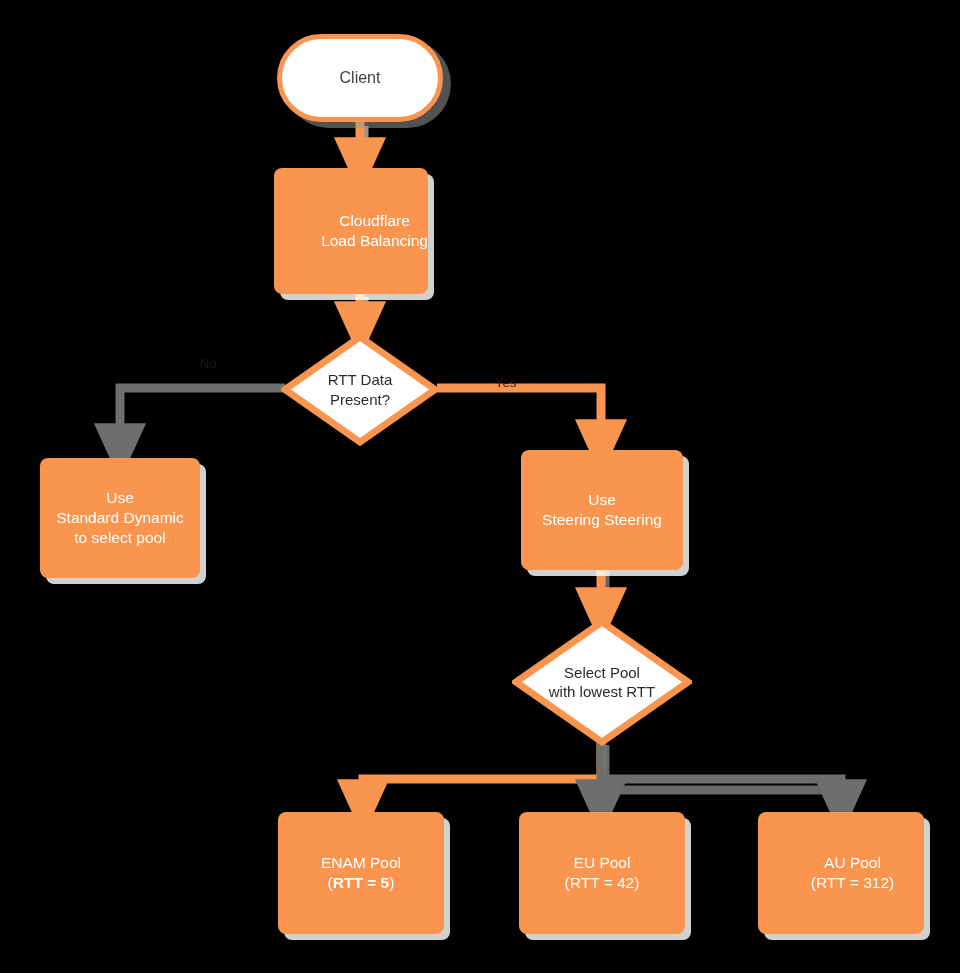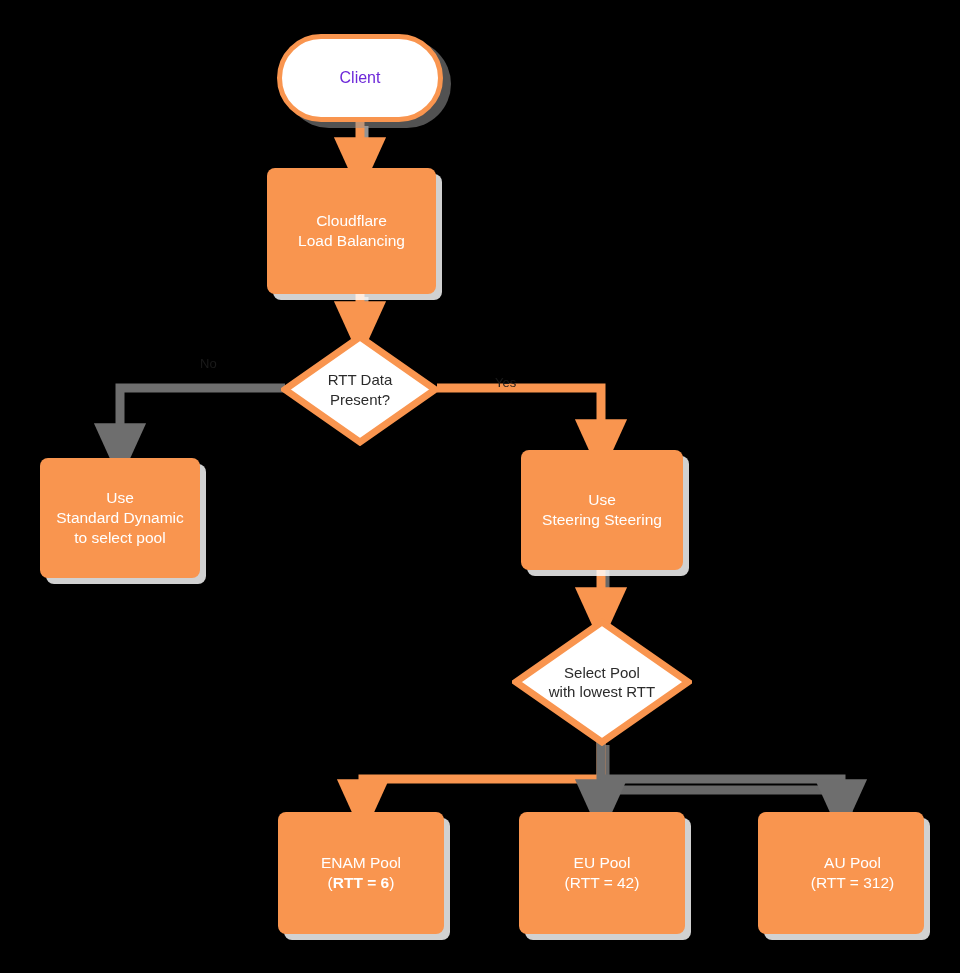--- a/index.html
+++ b/index.html
@@ -39,21 +39,21 @@
     color: #FFFFFF;
     font-size: 15.5px;
     box-shadow: 6px 6px 0 0 rgba(255,255,255,0.82);
     z-index: 4;
   }
   
   .terminal {
     background: #FFFFFF;
     border: 5px solid #F9954F;
     border-radius: 44px;
-    color: #6d28d9;
+    color: #404040;
     font-size: 16px;
     box-shadow: 8px 6px 0 0 rgba(150,150,150,0.55);
     z-index: 4;
   }
   
   .diamond-wrap {
     position: absolute;
     z-index: 4;
   }
   .diamond-shape {
@@ -127,21 +127,21 @@
     <path d="M601,779 L841,779 L841,808" stroke="#6E6E6E" stroke-width="9" fill="none" marker-end="url(#arrowGray)"></path>
   </svg>
 
   <span class="edge-label" style="left:197px; top:355px;">No</span>
   <span class="edge-label" style="left:492px; top:374px;">Yes</span>
 
   <div class="node terminal" style="left:277px; top:34px; width:166px; height:88px;">
     <span>Client</span>
   </div>
 
-  <div class="node proc" style="left:267px; top:168px; width:169px; height:126px;">
+  <div class="node proc" style="left:274px; top:168px; width:154px; height:126px;justify-content:flex-end;">
     <div>
       <span class="ln2">Cloudflare</span>
       <span class="ln2">Load Balancing</span>
     </div>
   </div>
 
   <div class="diamond-wrap" style="left:281px; top:333px; width:158px; height:113px;">
     <svg class="diamond-shape" viewBox="0 0 158 113" preserveAspectRatio="none">
       <polygon points="79,4 154,56.5 79,109 4,56.5" fill="#FFFFFF" stroke="#F9954F" stroke-width="7"></polygon>
     </svg>
@@ -176,21 +176,21 @@
       <div>
         <span class="ln2">Select Pool</span>
         <span class="ln2">with lowest RTT</span>
       </div>
     </div>
   </div>
 
   <div class="node proc" style="left:278px; top:812px; width:166px; height:122px;">
     <div>
       <span class="ln2">ENAM Pool</span>
-      <span class="ln2"><span>(</span><span class="bold">RTT = 6</span><span>)</span></span>
+      <span class="ln2"><span>(</span><span class="bold">RTT = 5</span><span>)</span></span>
     </div>
   </div>
 
   <div class="node proc" style="left:519px; top:812px; width:166px; height:122px;">
     <div>
       <span class="ln2">EU Pool</span>
       <span class="ln2">(RTT = 42)</span>
     </div>
   </div>
 

